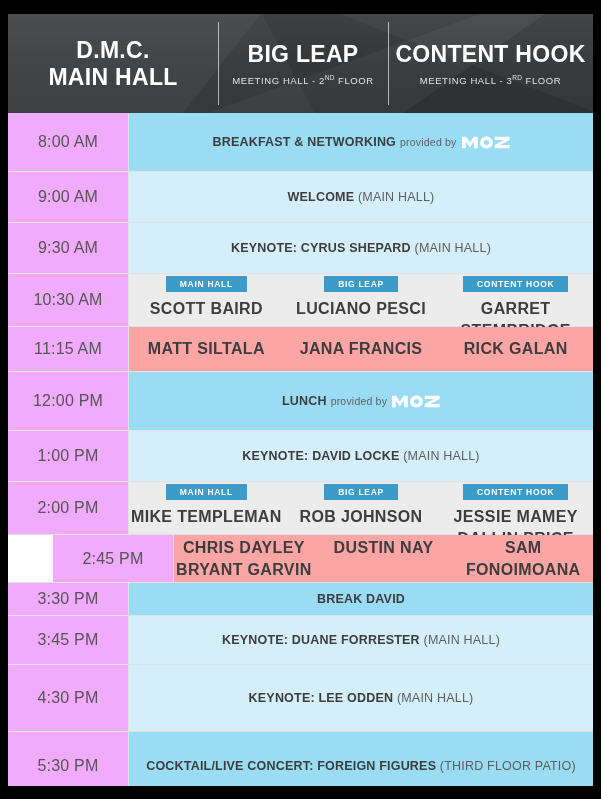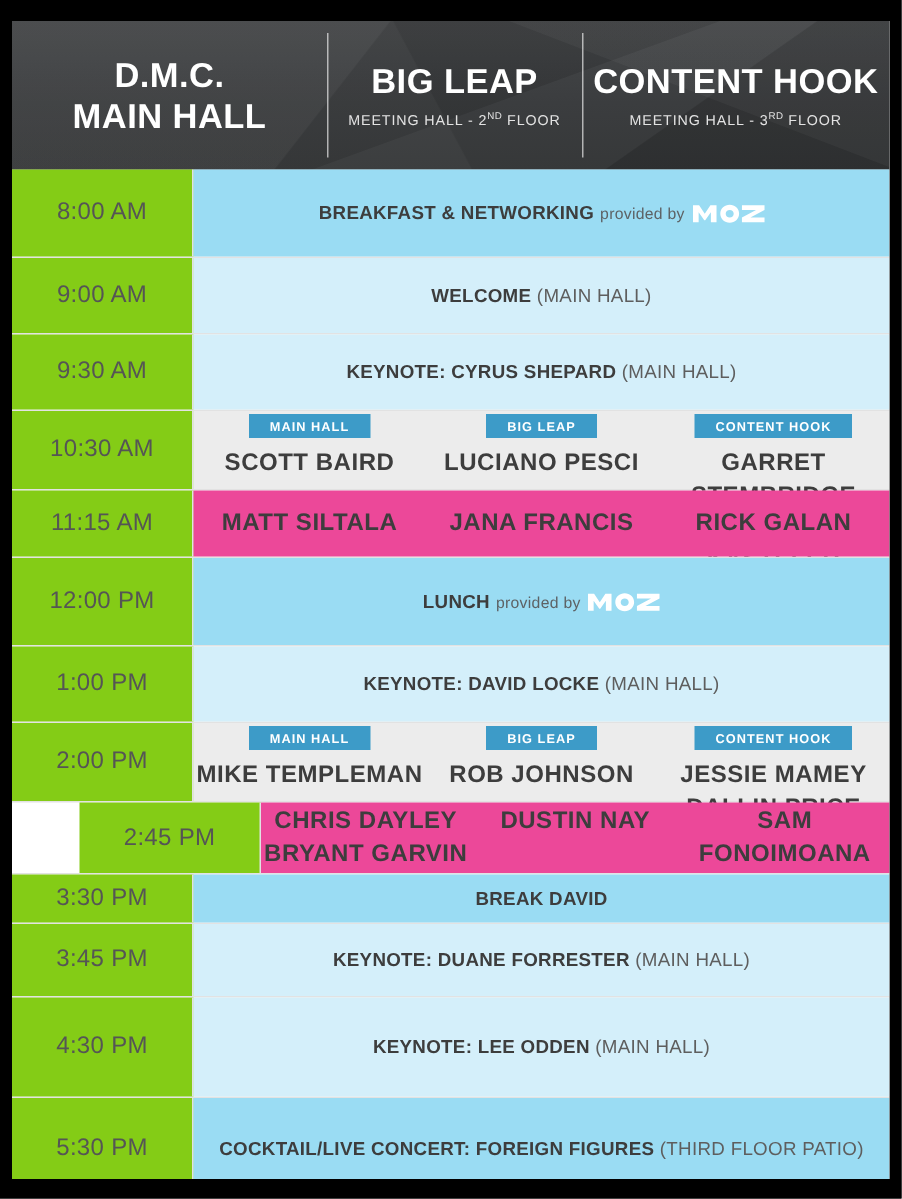--- a/index.html
+++ b/index.html
@@ -31,27 +31,27 @@
   .hcell.c1:before,.hcell.c2:before{content:"";position:absolute;left:0;top:8px;bottom:8px;width:1px;background:rgba(255,255,255,.62);}
   .h-title{font-size:23px;font-weight:bold;letter-spacing:.3px;line-height:1.15;}
   .h-title.two{font-size:23px;}
   .h-sub{font-size:9.5px;letter-spacing:.6px;margin-top:7px;color:#e3e3e3;font-weight:normal;}
   .h-sub sup{font-size:6.5px;vertical-align:super;letter-spacing:.3px;}
 
   
   .row{display:flex;position:relative;border-bottom:1px solid #e2e2e2;}
   .row:last-child{border-bottom:none;}
   .time{width:120px;flex:0 0 120px;display:flex;align-items:center;justify-content:center;
-        font-size:16px;color:#555;background:#84cc16;border-right:1px solid #e2e2e2;letter-spacing:.2px;}
+        font-size:16px;color:#555;background:#f0abfc;border-right:1px solid #e2e2e2;letter-spacing:.2px;}
   .body{flex:1;position:relative;display:flex;align-items:center;justify-content:center;text-align:center;}
 
   .bg-bright{background:#9adcf3;}
   .bg-light{background:#d4effa;}
   .bg-grey{background:#ececec;}
-  .bg-white{background:#ec4899;}
+  .bg-white{background:#fca5a5;}
 
   .banner{font-size:12.5px;font-weight:bold;color:#3d3d3d;letter-spacing:.2px;}
   .banner .loc{font-weight:normal;color:#5e5e5e;}
   .banner .prov{font-weight:normal;font-size:10.5px;color:#5d6265;padding:0 3px 0 4px;}
 
   
   .moz{display:inline-flex;align-items:center;vertical-align:-6px;margin-left:2px;}
   .moz svg{display:block;}
 
   

